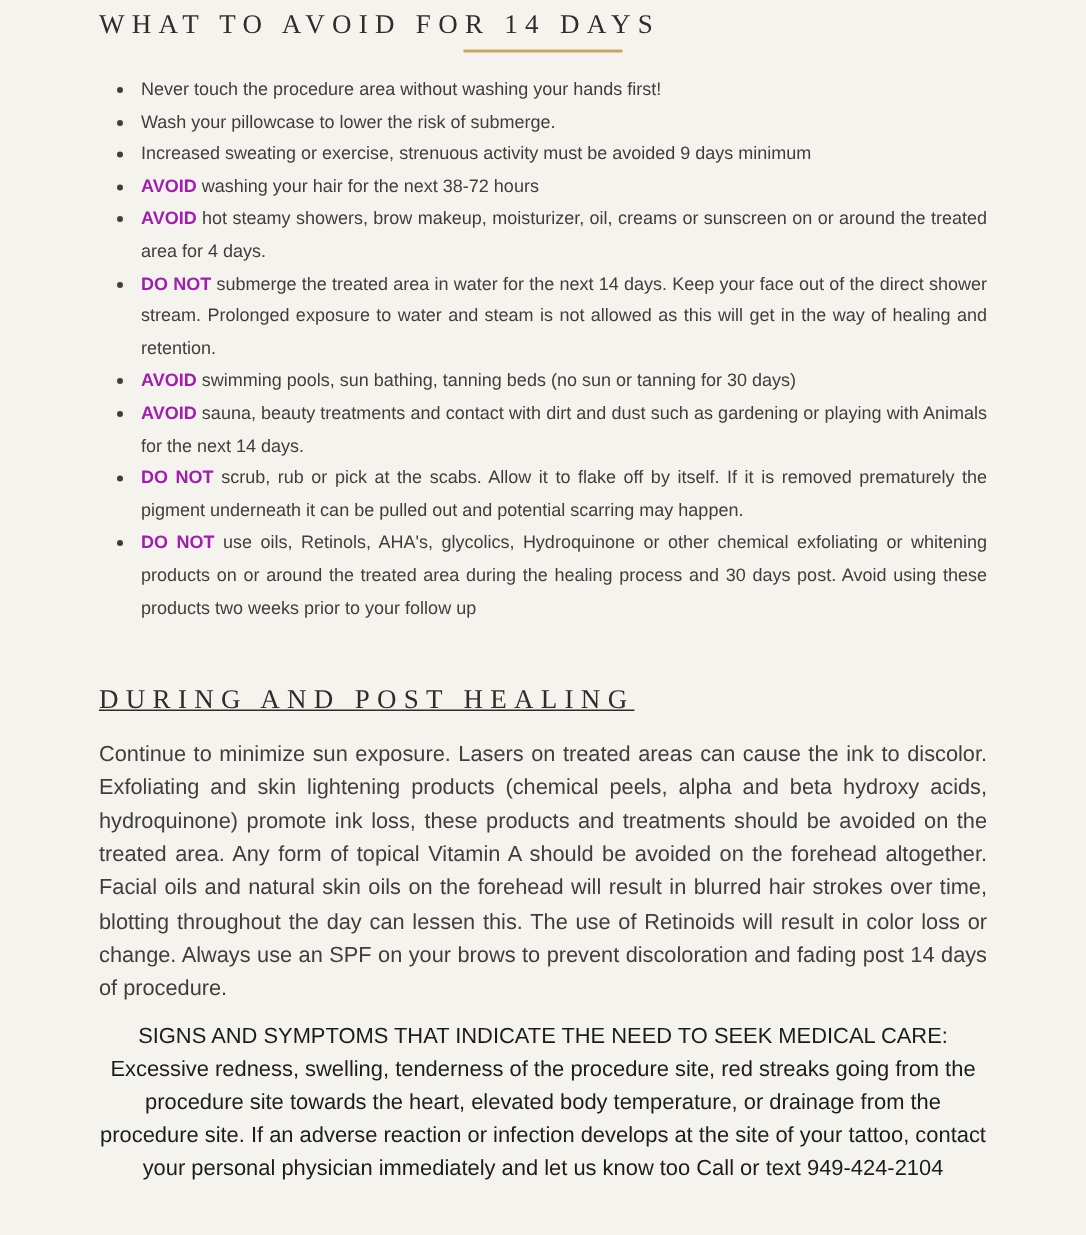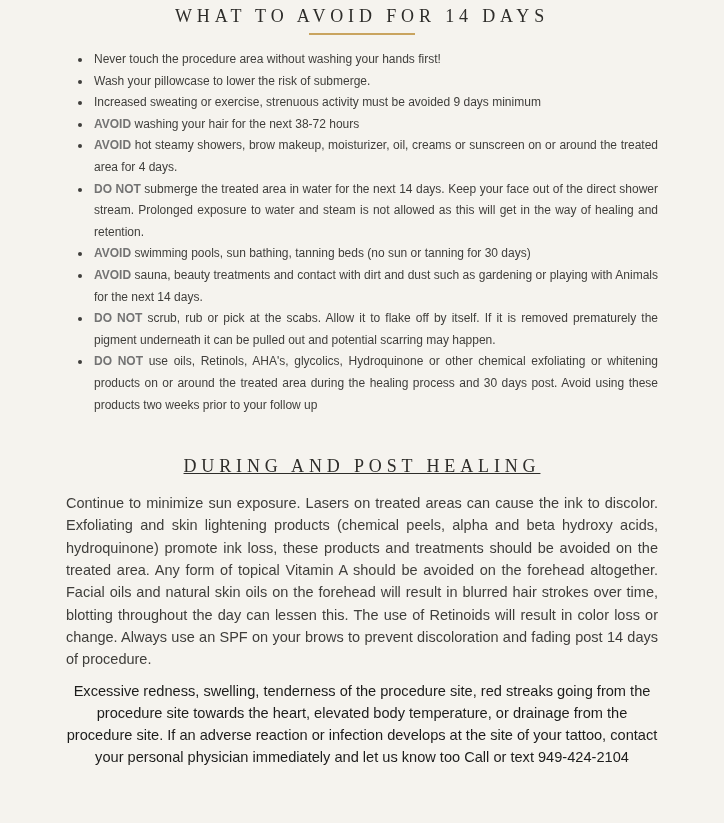--- a/index.html
+++ b/index.html
@@ -16,21 +16,21 @@
     padding: 6px 66px 4px 66px;
     background: #f5f3ee;
     overflow: hidden;
   }
   .section-title {
     font-family: "Liberation Serif", "DejaVu Serif", serif;
     font-weight: 400;
     font-size: 18px;
     line-height: 20px;
     letter-spacing: 0.27em;
-    text-align: center;
+    text-align: left;
     color: #2e2d2a;
     margin: 0;
   }
   .title-rule {
     width: 106px;
     height: 2px;
     background: #c9a45f;
     margin: 7px auto 0 auto;
   }
   .avoid-list {
@@ -43,21 +43,21 @@
     text-align: justify;
     padding-left: 2px;
     color: #3f3e3b;
   }
   .avoid-list li::marker {
     color: #3f3e3b;
     font-size: 12px;
   }
   .item-emphasis {
     font-weight: 700;
-    color: #737373;
+    color: #a21caf;
     margin-top: 41px;
   }
   .second-title {
     margin-top: 40px;
     text-decoration: underline;
   }
   .healing-paragraph {
     margin: 16px 0 0 0;
     font-size: 14.5px;
     line-height: 22.3px;
@@ -100,16 +100,17 @@
     <li><span class="item-emphasis">AVOID</span><span> sauna, beauty treatments and contact with dirt and dust such as gardening or playing with Animals for the next 14 days.</span></li>
     <li><span class="item-emphasis">DO NOT</span><span> scrub, rub or pick at the scabs. Allow it to flake off by itself. If it is removed prematurely the pigment underneath it can be pulled out and potential scarring may happen.</span></li>
     <li><span class="item-emphasis">DO NOT</span><span> use oils, Retinols, AHA's, glycolics, Hydroquinone or other chemical exfoliating or whitening products on or around the treated area during the healing process and 30 days post. Avoid using these products two weeks prior to your follow up</span></li>
   </ul>
 
   <h2 class="section-title second-title">DURING AND POST HEALING</h2>
 
   <p class="healing-paragraph">Continue to minimize sun exposure.  Lasers on treated areas can cause the ink to discolor. Exfoliating and skin lightening products (chemical peels, alpha and beta hydroxy acids, hydroquinone) promote ink loss, these products and treatments should be avoided on the treated area. Any form of topical Vitamin A should be avoided on the forehead altogether. Facial oils and natural skin oils on the forehead will result in blurred hair strokes over time, blotting throughout the day can lessen this.  The use of Retinoids will result in color loss or change.  Always use an SPF on your brows to prevent discoloration and fading post 14 days of procedure.</p>
 
   <div class="medical-section">
+    <p class="medical-title">SIGNS AND SYMPTOMS THAT INDICATE THE NEED TO SEEK MEDICAL CARE:</p>
     <p class="medical-body">Excessive redness, swelling, tenderness of the procedure site, red streaks going from the procedure site towards the heart, elevated body temperature, or drainage from the procedure site.  If an adverse reaction or infection develops at the site of your tattoo, contact your personal physician immediately and let us know too Call or text 949-424-2104</p>
   </div>
 
 </div>
 
 </body></html>

